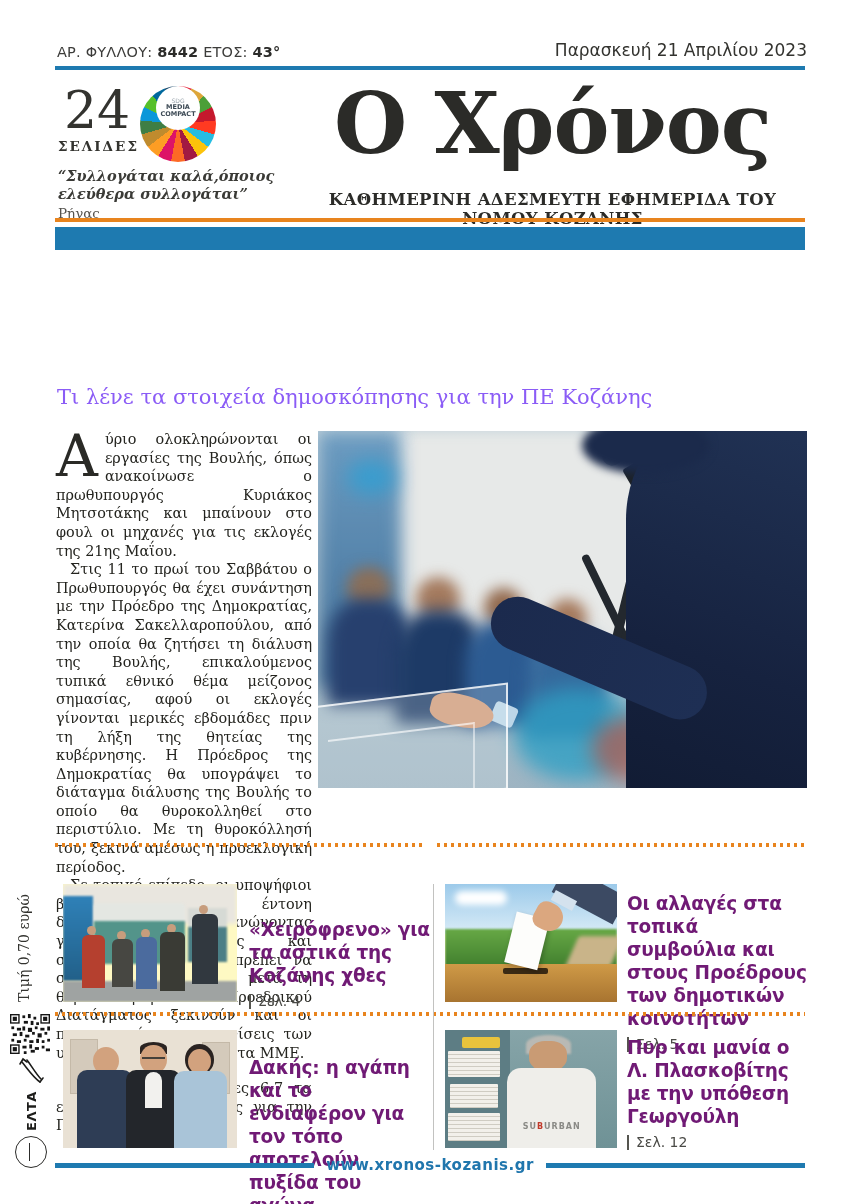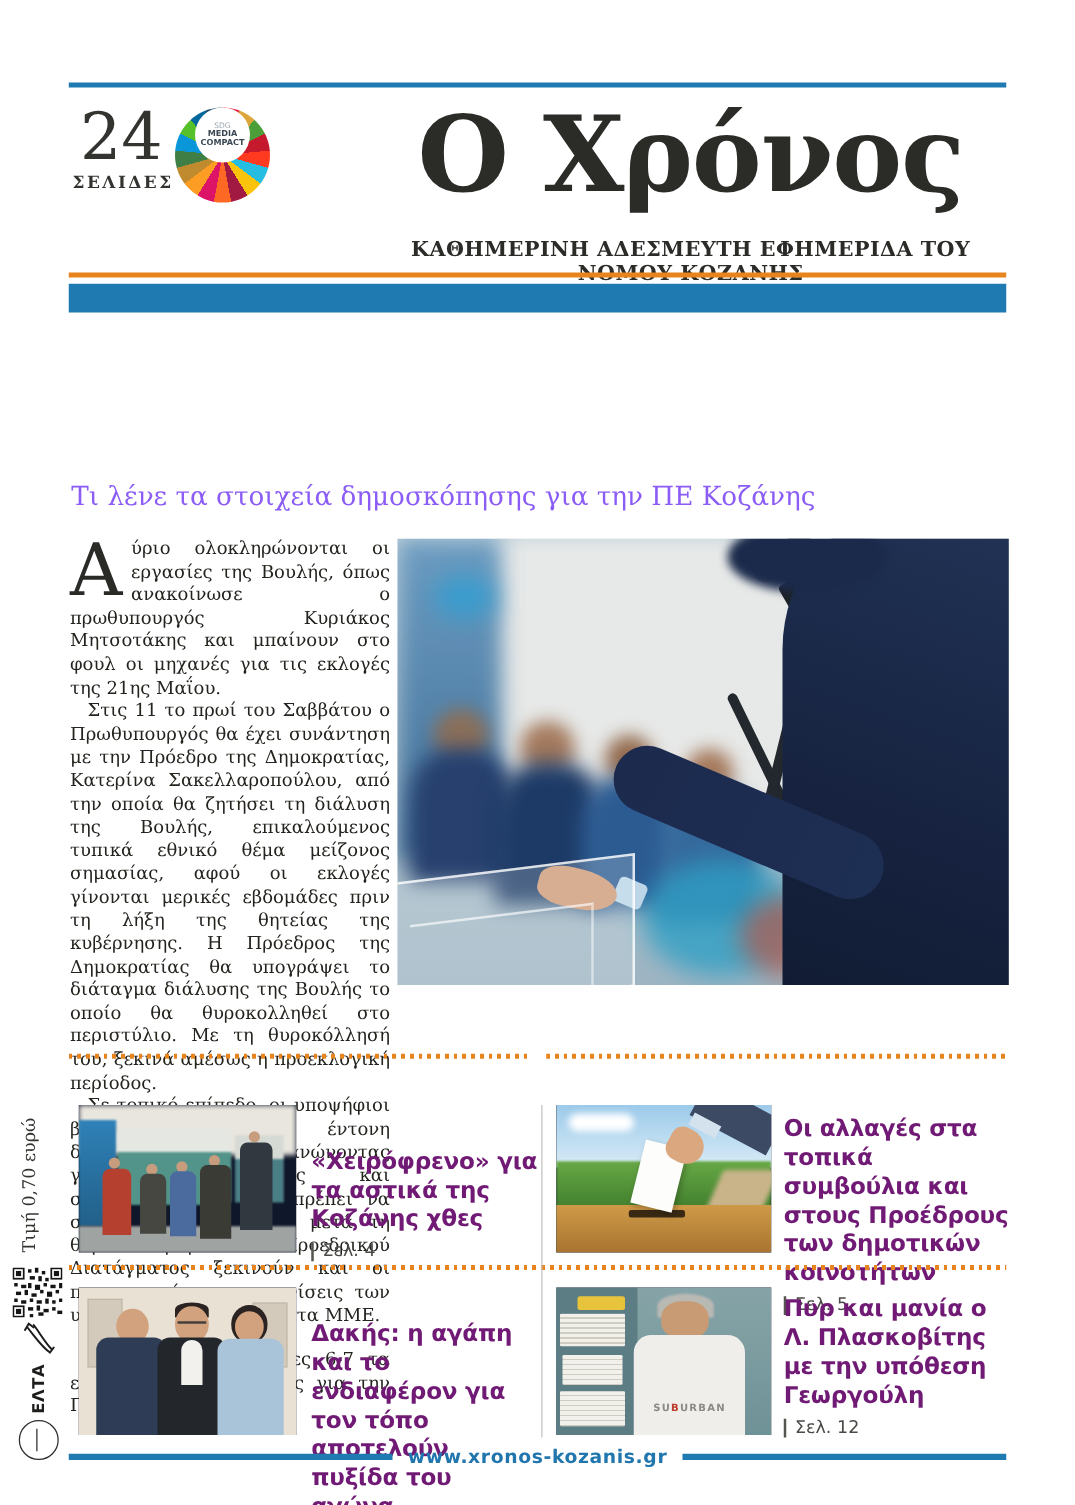--- a/index.html
+++ b/index.html
@@ -69,21 +69,21 @@
     border:2px solid rgba(255,255,255,.8); transform:skewY(-7deg); }
   .ph-podium-in { left:2%; top:84%; width:30%; height:20%; border-top:2px solid rgba(255,255,255,.65); border-right:2px solid rgba(255,255,255,.5); transform:skewY(-7deg); }
 
   
   .today-head { position:absolute; left:55px; width:750px; top:843px; display:flex; align-items:center; gap:14px; }
   .dotline { flex:1; height:4px; background:repeating-linear-gradient(90deg,#e8841e 0 3px,transparent 3px 7px); }
   .today-title { font-size:22px; font-weight:800; color:#23231f; white-space:nowrap; }
   .dotsep { position:absolute; left:55px; width:750px; top:1012px; height:4px; background:repeating-linear-gradient(90deg,#e8841e 0 3px,transparent 3px 7px); }
   .vdiv { position:absolute; left:433px; top:884px; width:1px; height:266px; background:#c2c2c0; }
 
-  .thumb { position:absolute; width:174px; height:118px; overflow:hidden; background:#0f172a; }
+  .thumb { position:absolute; width:174px; height:118px; overflow:hidden; background:#fef9c3; }
   .news-text { position:absolute; width:182px; }
   .news-title { font-size:18.5px; line-height:23px; font-weight:800; color:#701a75; letter-spacing:-.2px; }
   .news-page { margin-top:7px; font-size:14px; color:#4a4a46; border-left:2px solid #55554f; padding-left:7px; line-height:15px; }
 
   
   .t1-sky { left:0; top:0; width:100%; height:34%; background:#e9e6df; filter:blur(2px); }
   .t1-busL { left:0; top:10%; width:17%; height:72%; background:linear-gradient(180deg,#2f81b8,#226089); filter:blur(1px); }
   .t1-busC { left:18%; top:16%; width:52%; height:52%; background:linear-gradient(180deg,#e4e7e2 0 30%,#53948a 30% 100%); border-radius:4px; filter:blur(1px); }
   .t1-busR { left:72%; top:20%; width:22%; height:46%; background:linear-gradient(180deg,#d6dad5 0 35%,#4b7f86 35% 100%); filter:blur(1px); }
   .t1-ground { left:0; bottom:0; width:100%; height:18%; background:#9fa3a2; filter:blur(1px); }
@@ -136,35 +136,49 @@
   .stamp { width:32px; height:32px; border:1.5px solid #2c2c2a; border-radius:50%; position:relative; flex:0 0 auto; }
   .stamp::after { content:""; position:absolute; left:6px; top:13px; right:6px; border-top:1px solid #2c2c2a; }
   .elta-label { font-size:13px; font-weight:bold; color:#1d1d1b; letter-spacing:.5px; }
   .bird svg { display:block; }
 </style>
 </head>
 <body>
 
 <div id="page">
 
+  <div class="top-row">
+    <div class="issue-line">
+      <span>ΑΡ. ΦΥΛΛΟΥ:</span>
+      <b>8442</b>
+      <span>ΕΤΟΣ:</span>
+      <b>43°</b>
+    </div>
+    <div class="date-line">Παρασκευή 21 Απριλίου 2023</div>
+  </div>
   <div class="rule-blue-top"></div>
 
   <div class="pages-block">
     <div class="pages-num">24</div>
     <div class="pages-lbl">ΣΕΛΙΔΕΣ</div>
   </div>
   <div class="sdg">
     <div class="sdg-core">
       <div class="l1">SDG</div>
       <div class="l2">MEDIA</div>
       <div class="l3">COMPACT</div>
     </div>
   </div>
   <div class="np-title">Ο Χρόνος</div>
   <div class="np-subtitle">ΚΑΘΗΜΕΡΙΝΗ ΑΔΕΣΜΕΥΤΗ ΕΦΗΜΕΡΙΔΑ ΤΟΥ ΝΟΜΟΥ ΚΟΖΑΝΗΣ</div>
+  <div class="quote">
+    <div class="q">“Συλλογάται καλά,όποιος</div>
+    <div class="q">ελεύθερα συλλογάται”</div>
+    <div class="a">Ρήγας</div>
+  </div>
   <div class="rule-orange"></div>
   <div class="bar-blue"></div>
 
   <div class="subheadline">Τι λένε τα στοιχεία δημοσκόπησης για την ΠΕ Κοζάνης</div>
 
   <div class="article">
     <p><span class="dropcap">Α</span><span>ύριο ολοκληρώνονται οι εργασίες της Βουλής, όπως ανακοίνωσε ο πρωθυπουργός Κυριάκος Μητσοτάκης και μπαίνουν στο φουλ οι μηχανές για τις εκλογές της 21ης Μαΐου.</span></p>
     <p class="ind">Στις 11 το πρωί του Σαββάτου ο Πρωθυπουργός θα έχει συνάντηση με την Πρόεδρο της Δημοκρατίας, Κατερίνα Σακελλαροπούλου, από την οποία θα ζητήσει τη διάλυση της Βουλής, επικαλούμενος τυπικά εθνικό θέμα μείζονος σημασίας, αφού οι εκλογές γίνονται μερικές εβδομάδες πριν τη λήξη της θητείας της κυβέρνησης. Η Πρόεδρος της Δημοκρατίας θα υπογράψει το διάταγμα διάλυσης της Βουλής το οποίο θα θυροκολληθεί στο περιστύλιο. Με τη θυροκόλλησή του, ξεκινά αμέσως η προεκλογική περίοδος.</p>
     <p class="ind">Σε τοπικό επίπεδο, οι υποψήφιοι βρίσκονται σε έντονη δραστηριότητα, οργανώνοντας γραφεία, επισκέψεις και συναντήσεις, ενώ θα πρέπει να σημειωθεί ότι αμέσως μετά τη θυροκόλληση του Προεδρικού Διατάγματος ξεκινούν και οι περιορισμοί στις εμφανίσεις των υποψηφίων βουλευτών στα ΜΜΕ.</p>
     <p class="ind note">Διαβάστε στις σελίδες 6-7 τα ευρήματα δημοσκόπησης για την ΠΕ Κοζάνης.</p>

